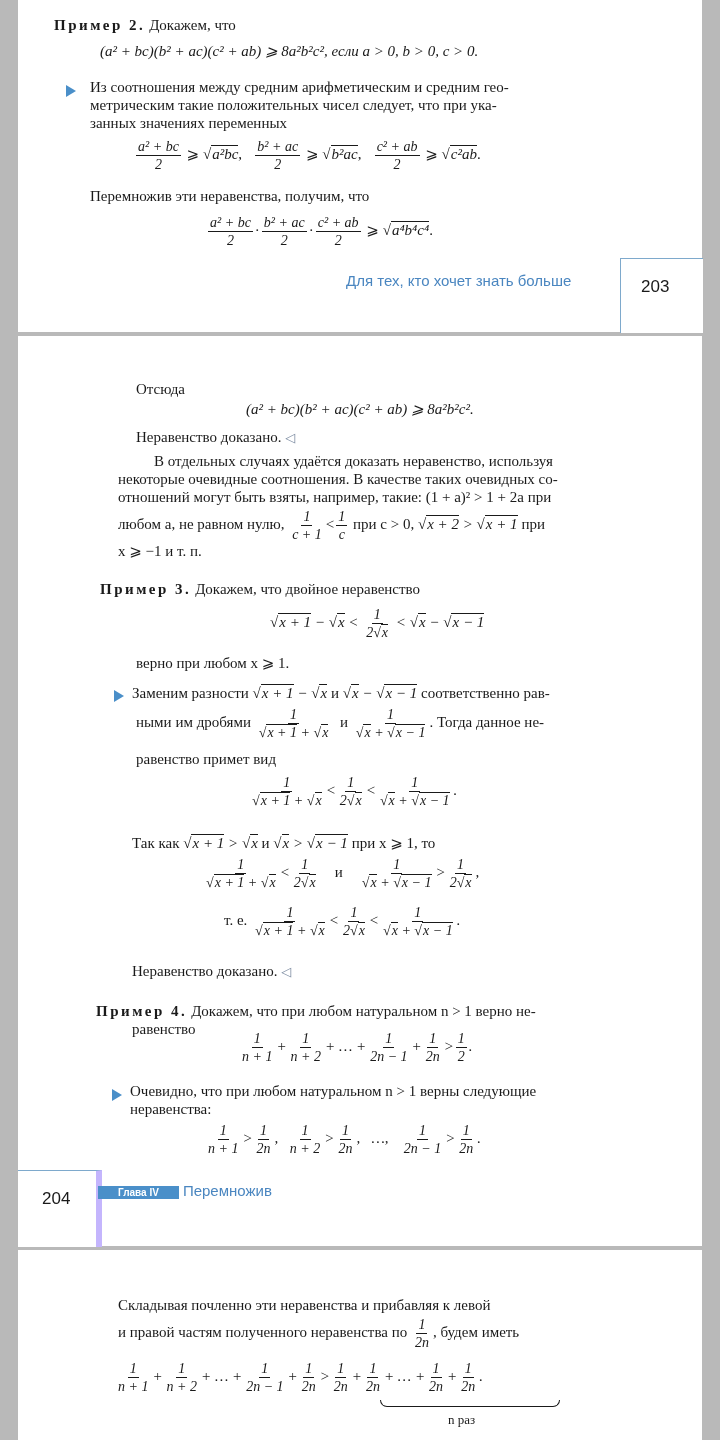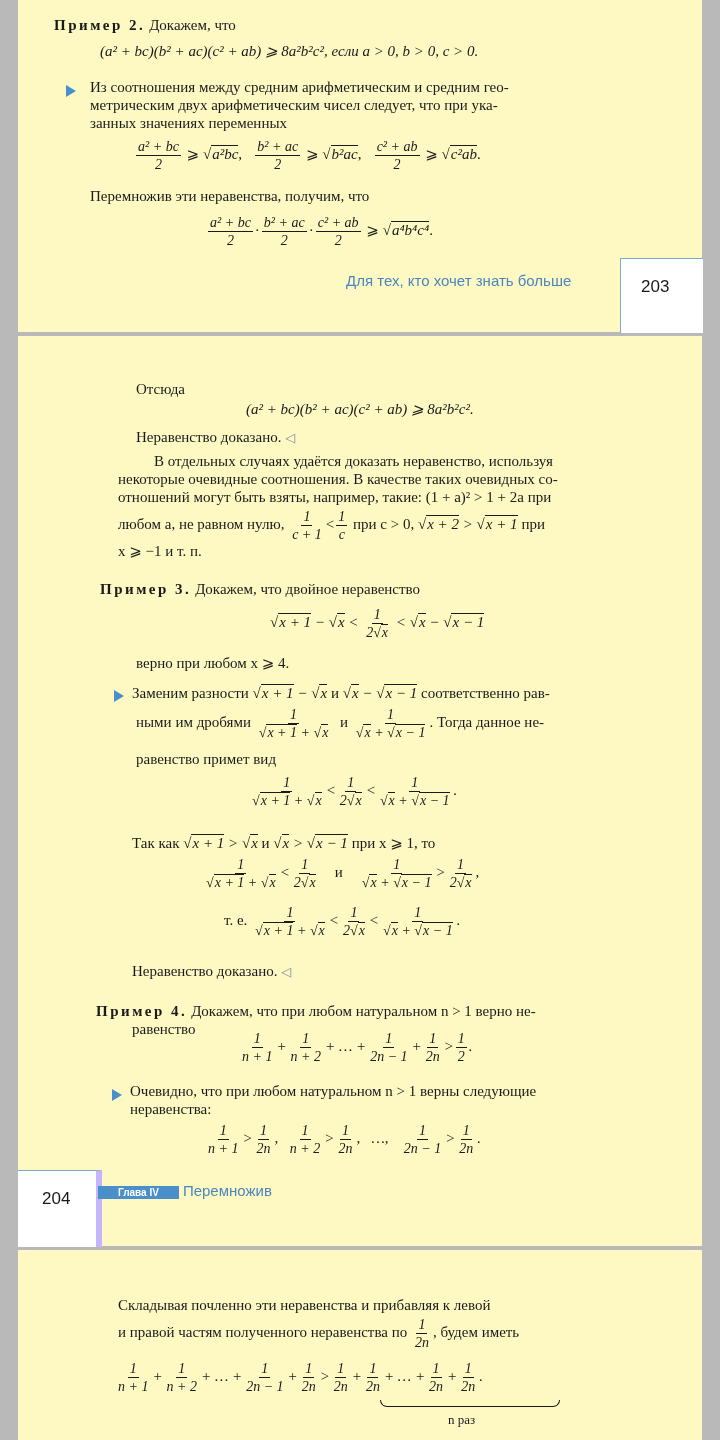--- a/index.html
+++ b/index.html
@@ -1,18 +1,18 @@
 <!DOCTYPE html>
 <html><head>
 <meta charset="utf-8">
 <style>
   html,body{margin:0;padding:0;}
   body{width:720px;height:1440px;background:#b9b9b9;position:relative;overflow:hidden;
        font-family:"Liberation Serif","DejaVu Serif",serif;color:#1a1a1a;}
-  .page{position:absolute;background:#fef9c3;left:18px;width:684px;}
+  .page{position:absolute;background:#ffffff;left:18px;width:684px;}
   #p1{top:0;height:332px;}
   #p2{top:336px;height:910px;}
   #p3{top:1250px;height:190px;}
   .abs{position:absolute;white-space:nowrap;}
   .t{font-size:15px;line-height:19px;}
   .b{font-weight:bold;letter-spacing:0.5px;}
   .sp{letter-spacing:2.5px;}
   i,.it{font-style:italic;}
   .tri{display:inline-block;width:0;height:0;border-top:6px solid transparent;border-bottom:6px solid transparent;border-left:10px solid #4a8fc9;vertical-align:middle;}
   .eq{font-size:15px;}
@@ -32,21 +32,21 @@
 
 <div class="page" id="p1">
   <div class="abs t" style="left:36px;top:16px;">
     <span class="b sp">Пример 2.</span>
     <span>Докажем, что</span>
   </div>
   <div class="abs eq it" style="left:82px;top:42px;">(a² + bc)(b² + ac)(c² + ab) ⩾ 8a²b²c², если a &gt; 0, b &gt; 0, c &gt; 0.</div>
 
   <div class="abs" style="left:48px;top:81px;"><span class="tri"></span></div>
   <div class="abs t" style="left:72px;top:78px;">Из соотношения между средним арифметическим и средним гео-</div>
-  <div class="abs t" style="left:72px;top:96px;">метрическим двух арифметическим чисел следует, что при ука-</div>
+  <div class="abs t" style="left:72px;top:96px;">метрическим такие положительных чисел следует, что при ука-</div>
   <div class="abs t" style="left:72px;top:114px;">занных значениях переменных</div>
 
   <div class="abs eq" style="left:116px;top:138px;">
     <span class="frac it">
         <span class="n">a² + bc</span>
         <span class="d">2</span>
       </span>
     ⩾ √<span class="sqrt it">a²bc</span><span>,</span>
     &nbsp;
     <span class="frac it">
@@ -114,21 +114,21 @@
     <span>Докажем, что двойное неравенство</span>
   </div>
   <div class="abs eq it" style="left:252px;top:270px;">
     √<span class="sqrt">x + 1</span> − √<span class="sqrt">x</span> &lt;
     <span class="frac">
         <span class="n">1</span>
         <span class="d">2√<span class="sqrt">x</span></span>
       </span>
     &lt; √<span class="sqrt">x</span> − √<span class="sqrt">x − 1</span>
   </div>
-  <div class="abs t" style="left:118px;top:318px;">верно при любом x ⩾ 4.</div>
+  <div class="abs t" style="left:118px;top:318px;">верно при любом x ⩾ 1.</div>
 
   <div class="abs" style="left:96px;top:350px;"><span class="tri"></span></div>
   <div class="abs t" style="left:114px;top:348px;">
     <span>Заменим разности</span>
     <span class="it">√<span class="sqrt">x + 1</span> − √<span class="sqrt">x</span></span>
     <span>и</span>
     <span class="it">√<span class="sqrt">x</span> − √<span class="sqrt">x − 1</span></span>
     <span>соответственно рав-</span>
   </div>
   <div class="abs t" style="left:118px;top:370px;">

